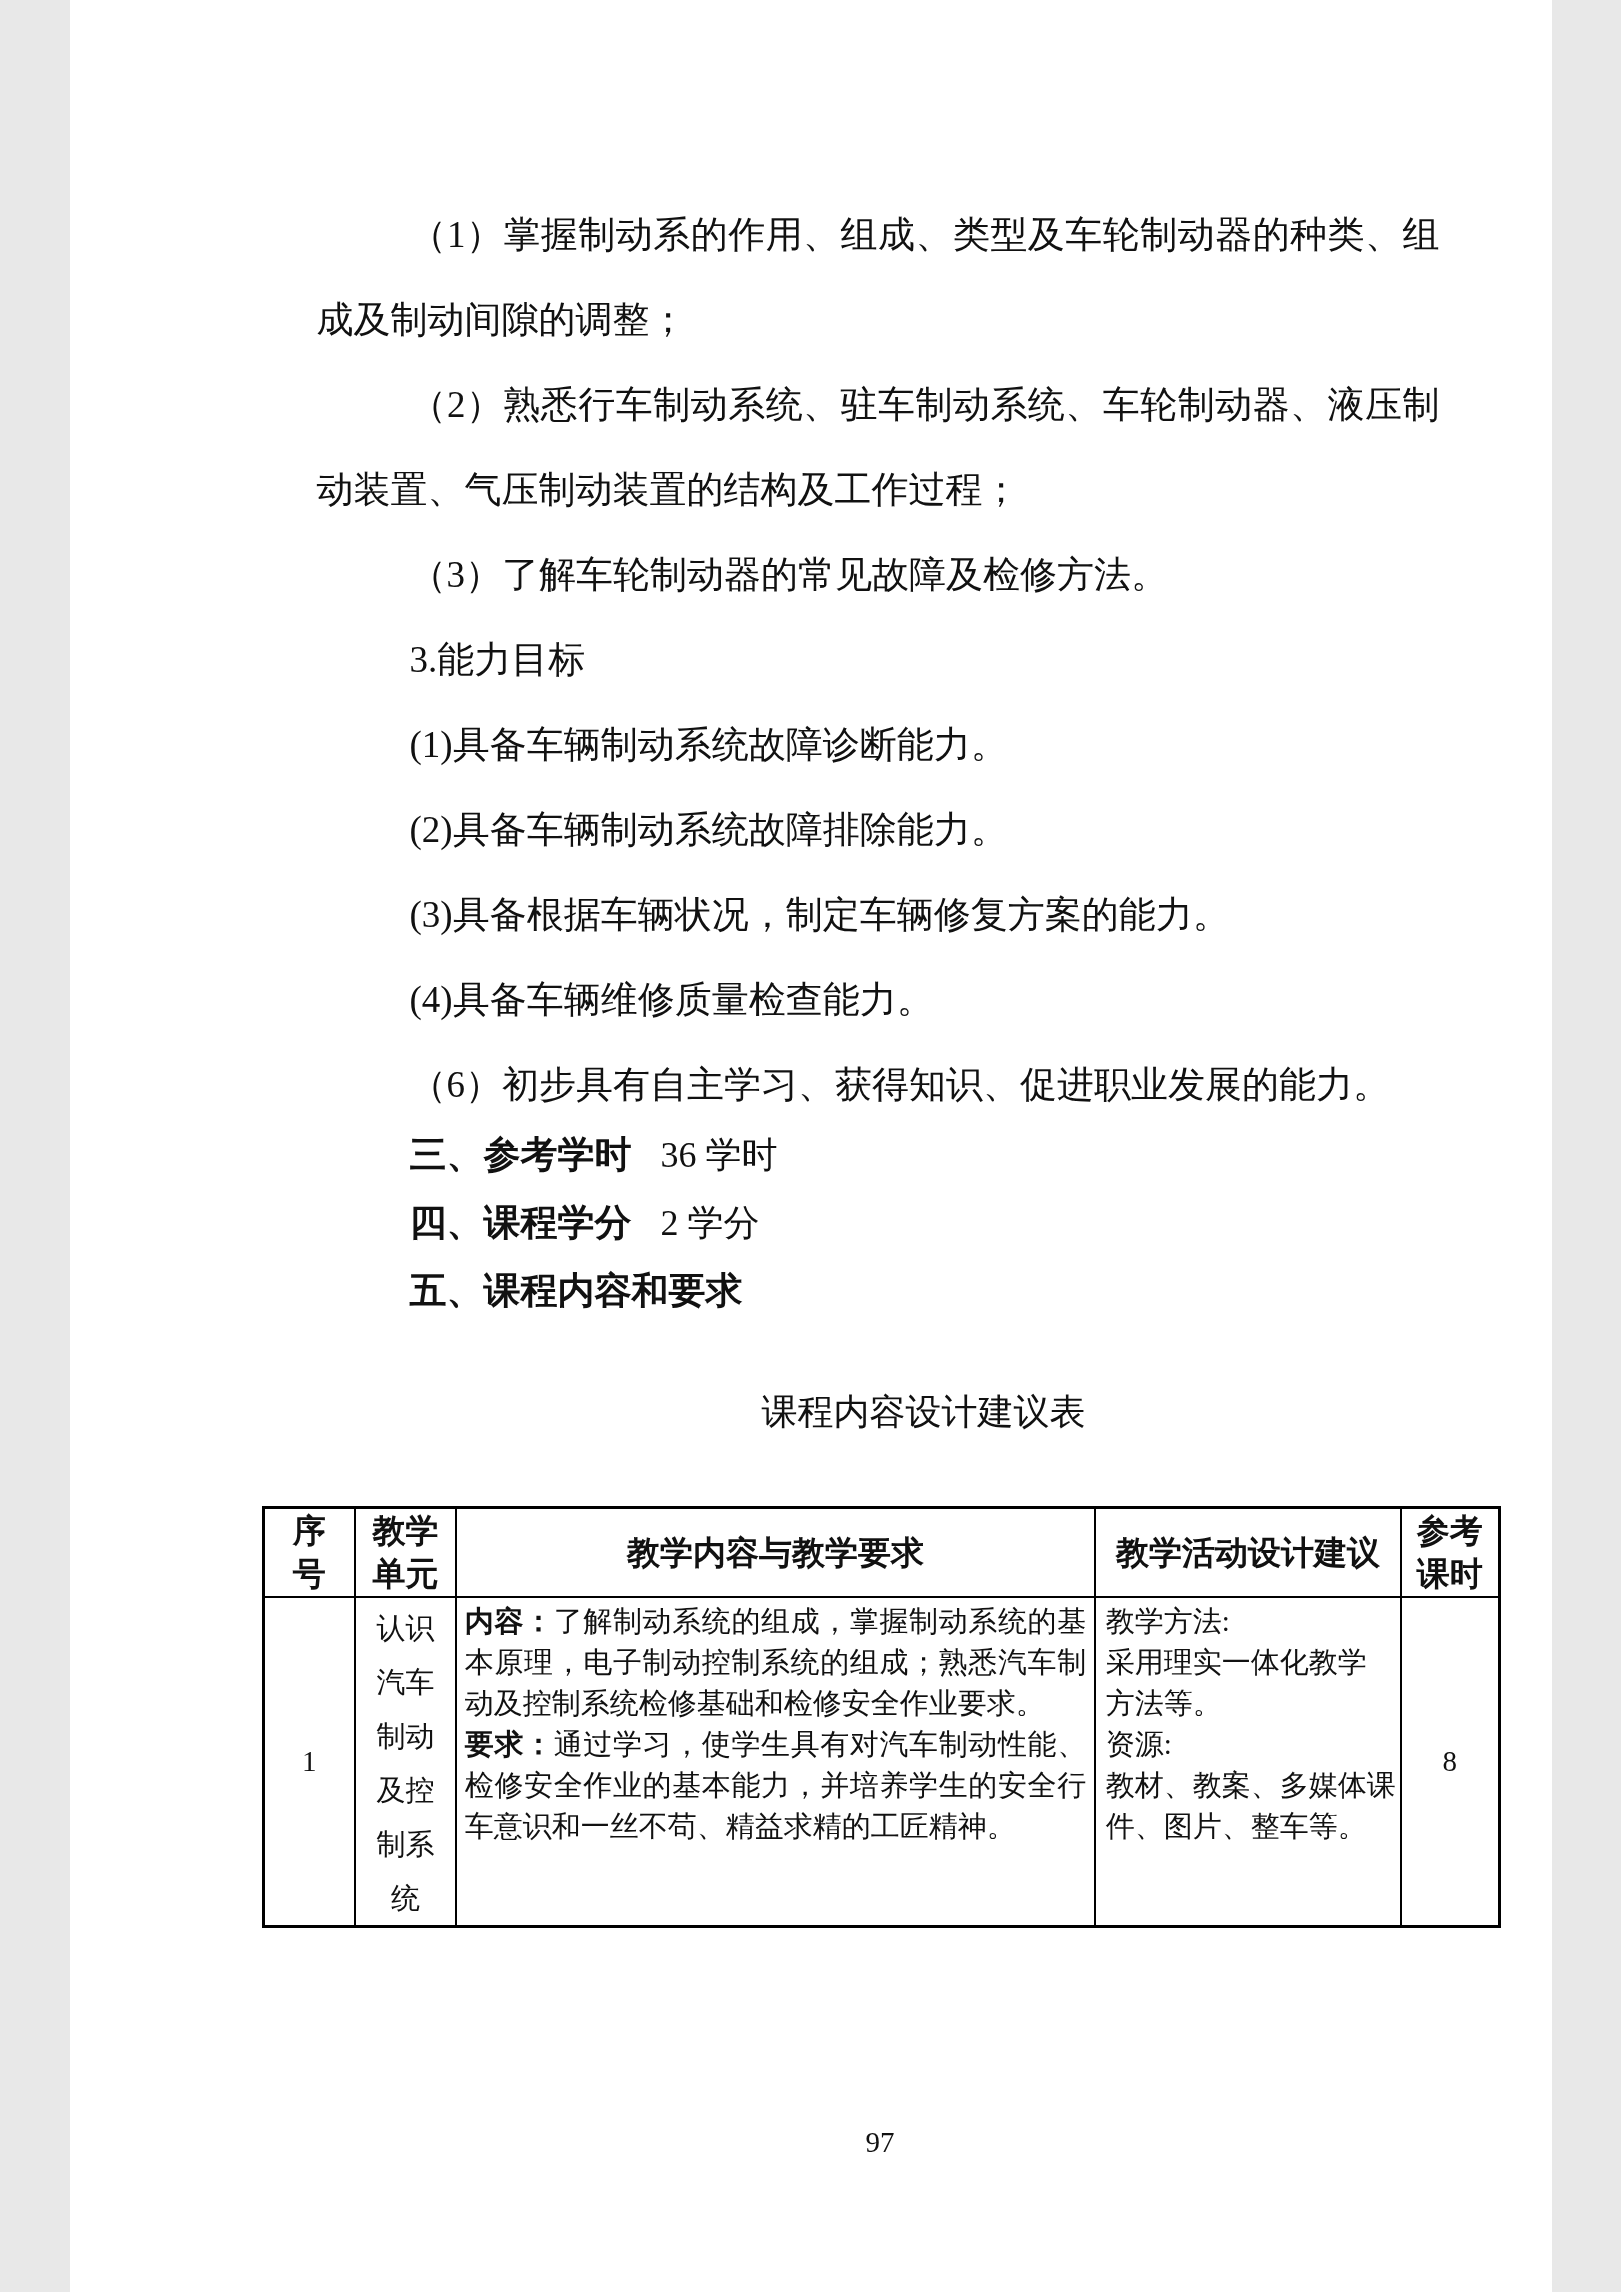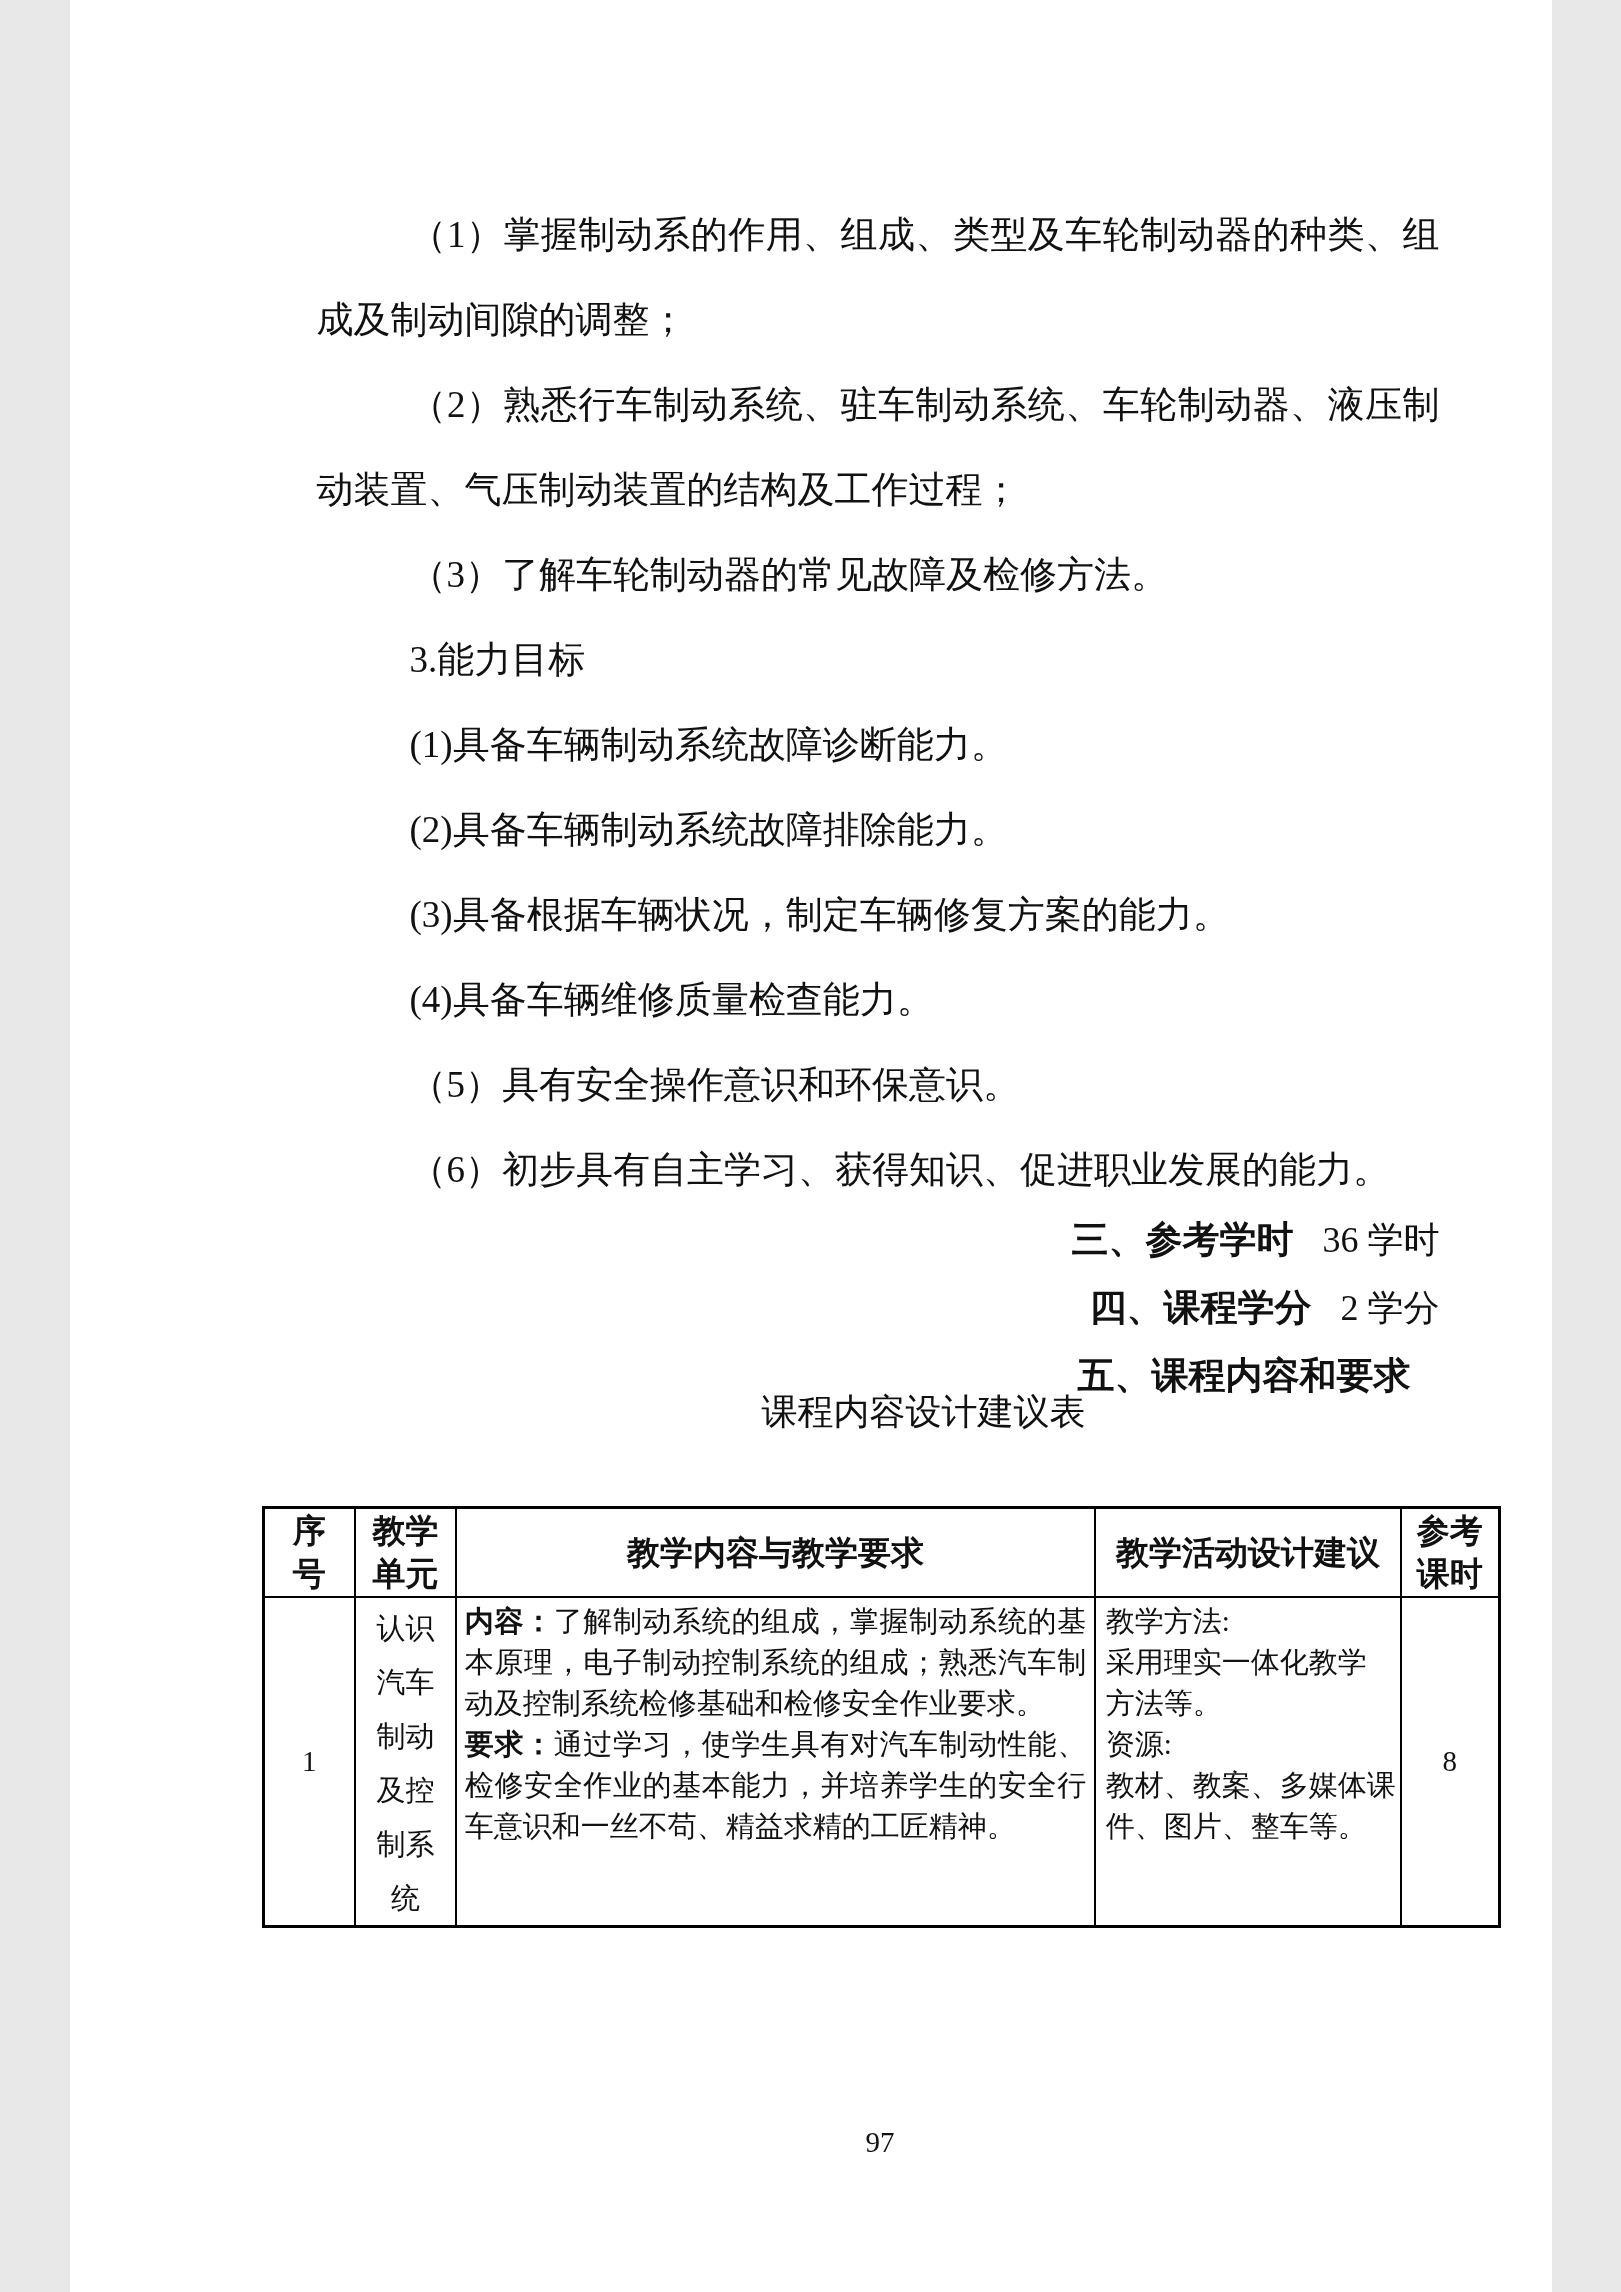--- a/index.html
+++ b/index.html
@@ -25,21 +25,20 @@
   }
   .text-block p.para {
     margin: 0;
     text-indent: 93px;
     text-align: justify;
   }
   
   .sections {
     margin-top: -5.9px;
     line-height: 67px;
-    text-align: right;
   }
   .section-line { margin: 0; text-indent: 93px; }
   .section-label {
     font-family: "Liberation Sans", "DejaVu Sans", sans-serif;
     font-weight: bold;
     font-size: 37px;
   }
   .section-value { margin-left: 29px; font-size: 36px; }
   
   .table-title {
@@ -122,21 +121,20 @@
 
   <div class="text-block">
     <p class="para">（1）掌握制动系的作用、组成、类型及车轮制动器的种类、组成及制动间隙的调整；</p>
     <p class="para">（2）熟悉行车制动系统、驻车制动系统、车轮制动器、液压制动装置、气压制动装置的结构及工作过程；</p>
     <p class="para">（3）了解车轮制动器的常见故障及检修方法。</p>
     <p class="para">3.能力目标</p>
     <p class="para">(1)具备车辆制动系统故障诊断能力。</p>
     <p class="para">(2)具备车辆制动系统故障排除能力。</p>
     <p class="para">(3)具备根据车辆状况，制定车辆修复方案的能力。</p>
     <p class="para">(4)具备车辆维修质量检查能力。</p>
-    <p class="para">（5）具有安全操作意识和环保意识。</p>
     <p class="para">（6）初步具有自主学习、获得知识、促进职业发展的能力。</p>
 
     <div class="sections">
       <p class="section-line">
         <span class="section-label">三、参考学时</span><span class="section-value">36 学时</span>
       </p>
       <p class="section-line">
         <span class="section-label">四、课程学分</span><span class="section-value">2 学分</span>
       </p>
       <p class="section-line">

